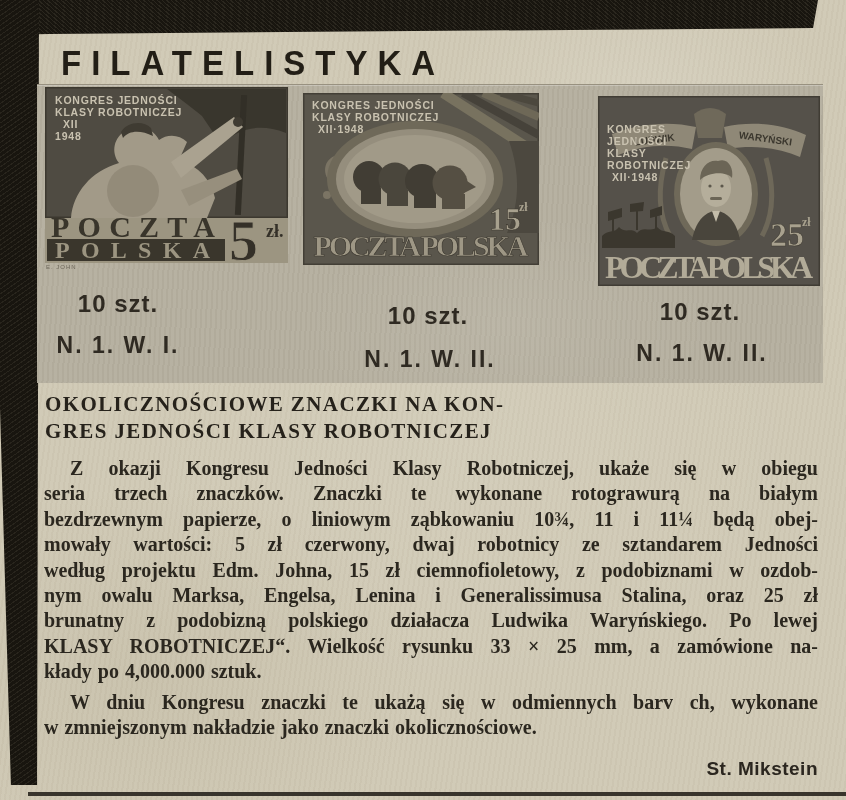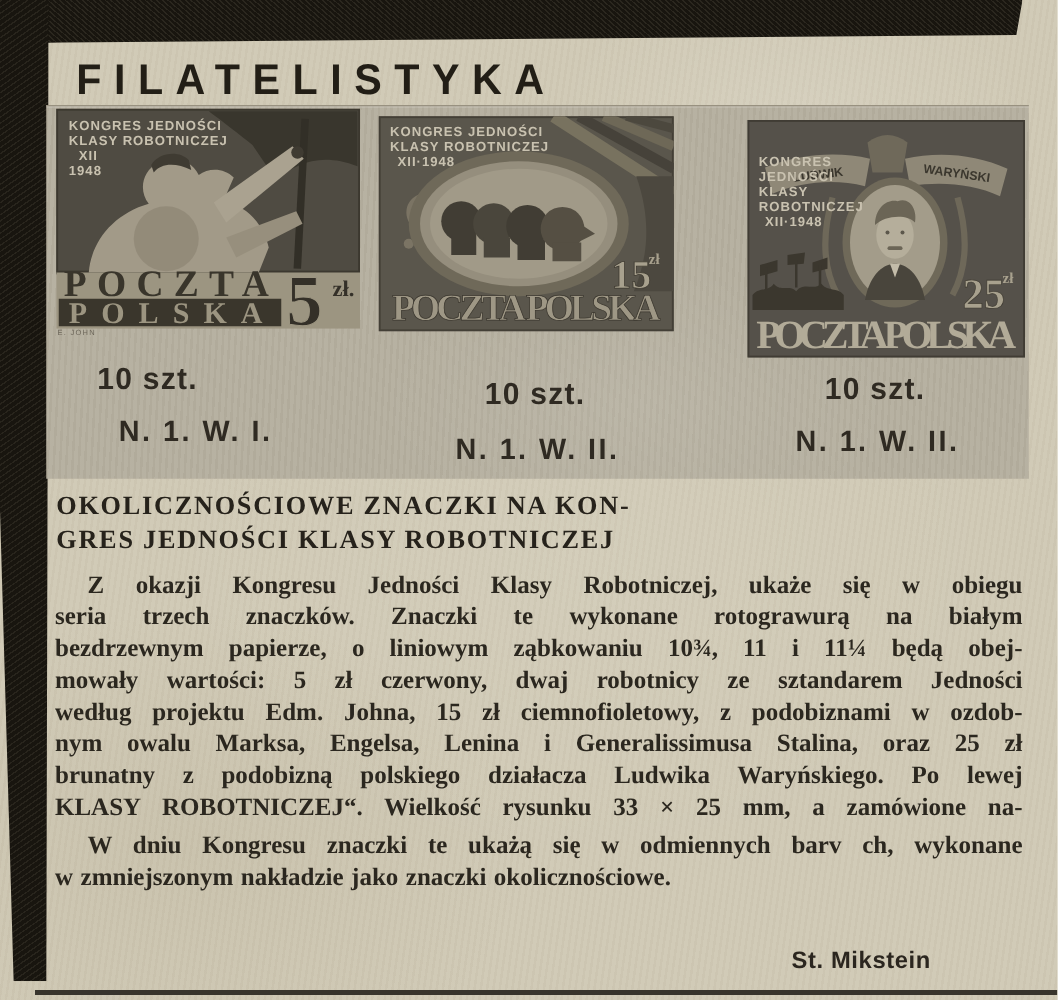--- a/index.html
+++ b/index.html
@@ -59,21 +59,21 @@
   }
   .article{
     position:absolute;left:44px;top:456px;width:774px;
     font:700 20px "Liberation Serif",serif;color:#2b271f;
   }
   .jline{line-height:25.4px;text-align:justify;text-align-last:justify;word-spacing:1px;white-space:normal;}
   .jline.first{text-indent:26px;}
   .jline.last{text-align-last:left;}
   .para2{margin-top:5px;}
   .signature{
-    position:absolute;left:560px;top:758px;width:258px;text-align:center;
+    position:absolute;left:560px;top:758px;width:258px;text-align:right;
     font:700 19px "Liberation Sans",sans-serif;color:#2b261f;letter-spacing:0.5px;
   }
 </style>
 </head>
 <body>
 
 <div class="page">
 
   <div class="border-top"></div>
   <div class="border-left"></div>
@@ -182,41 +182,42 @@
     <text class="s-insc" x="9" y="49">JEDNOŚCI</text>
     <text class="s-insc" x="9" y="61">KLASY</text>
     <text class="s-insc" x="9" y="73">ROBOTNICZEJ</text>
     <text class="s-insc" x="14" y="85">XII·1948</text>
     <text class="s-serif" x="172" y="150" font-size="34" fill="#a8a18e" stroke="#3c382f" stroke-width="0.5">25</text>
     <text class="s-serif" x="204" y="130" font-size="12" fill="#a8a18e">zł</text>
     <text class="s-serif" x="111" y="182" text-anchor="middle" font-size="32" textLength="208" fill="#b2ab98">POCZTA POLSKA</text>
   </svg>
 
   <div class="cap" style="left:28px;top:290px;">10 szt.</div>
-  <div class="cap note" style="left:38px;top:332px;text-align:right;">N. 1. W. I.</div>
+  <div class="cap note" style="left:28px;top:332px;">N. 1. W. I.</div>
   <div class="cap" style="left:338px;top:302px;">10 szt.</div>
   <div class="cap note" style="left:340px;top:346px;">N. 1. W. II.</div>
   <div class="cap" style="left:610px;top:298px;">10 szt.</div>
   <div class="cap note" style="left:612px;top:340px;">N. 1. W. II.</div>
 
   <div class="heading">
     <div>OKOLICZNOŚCIOWE ZNACZKI NA KON-</div>
     <div>GRES JEDNOŚCI KLASY ROBOTNICZEJ</div>
   </div>
 
   <div class="article">
     <div class="para1">
       <div class="jline first">Z okazji Kongresu Jedności Klasy Robotniczej, ukaże się w obiegu</div>
       <div class="jline">seria trzech znaczków. Znaczki te wykonane rotograwurą na białym</div>
       <div class="jline">bezdrzewnym papierze, o liniowym ząbkowaniu 10¾, 11 i 11¼ będą obej-</div>
       <div class="jline">mowały wartości: 5 zł czerwony, dwaj robotnicy ze sztandarem Jedności</div>
       <div class="jline">według projektu Edm. Johna, 15 zł ciemnofioletowy, z podobiznami w ozdob-</div>
       <div class="jline">nym owalu Marksa, Engelsa, Lenina i Generalissimusa Stalina, oraz 25 zł</div>
       <div class="jline">brunatny z podobizną polskiego działacza Ludwika Waryńskiego. Po lewej</div>
       <div class="jline">KLASY ROBOTNICZEJ“. Wielkość rysunku 33 × 25 mm, a zamówione na-</div>
+      <div class="jline last">kłady po 4,000.000 sztuk.</div>
     </div>
     <div class="para2">
       <div class="jline first">W dniu Kongresu znaczki te ukażą się w odmiennych barv ch, wykonane</div>
       <div class="jline last">w zmniejszonym nakładzie jako znaczki okolicznościowe.</div>
     </div>
   </div>
 
   <div class="signature">St. Mikstein</div>
 
 </div>

